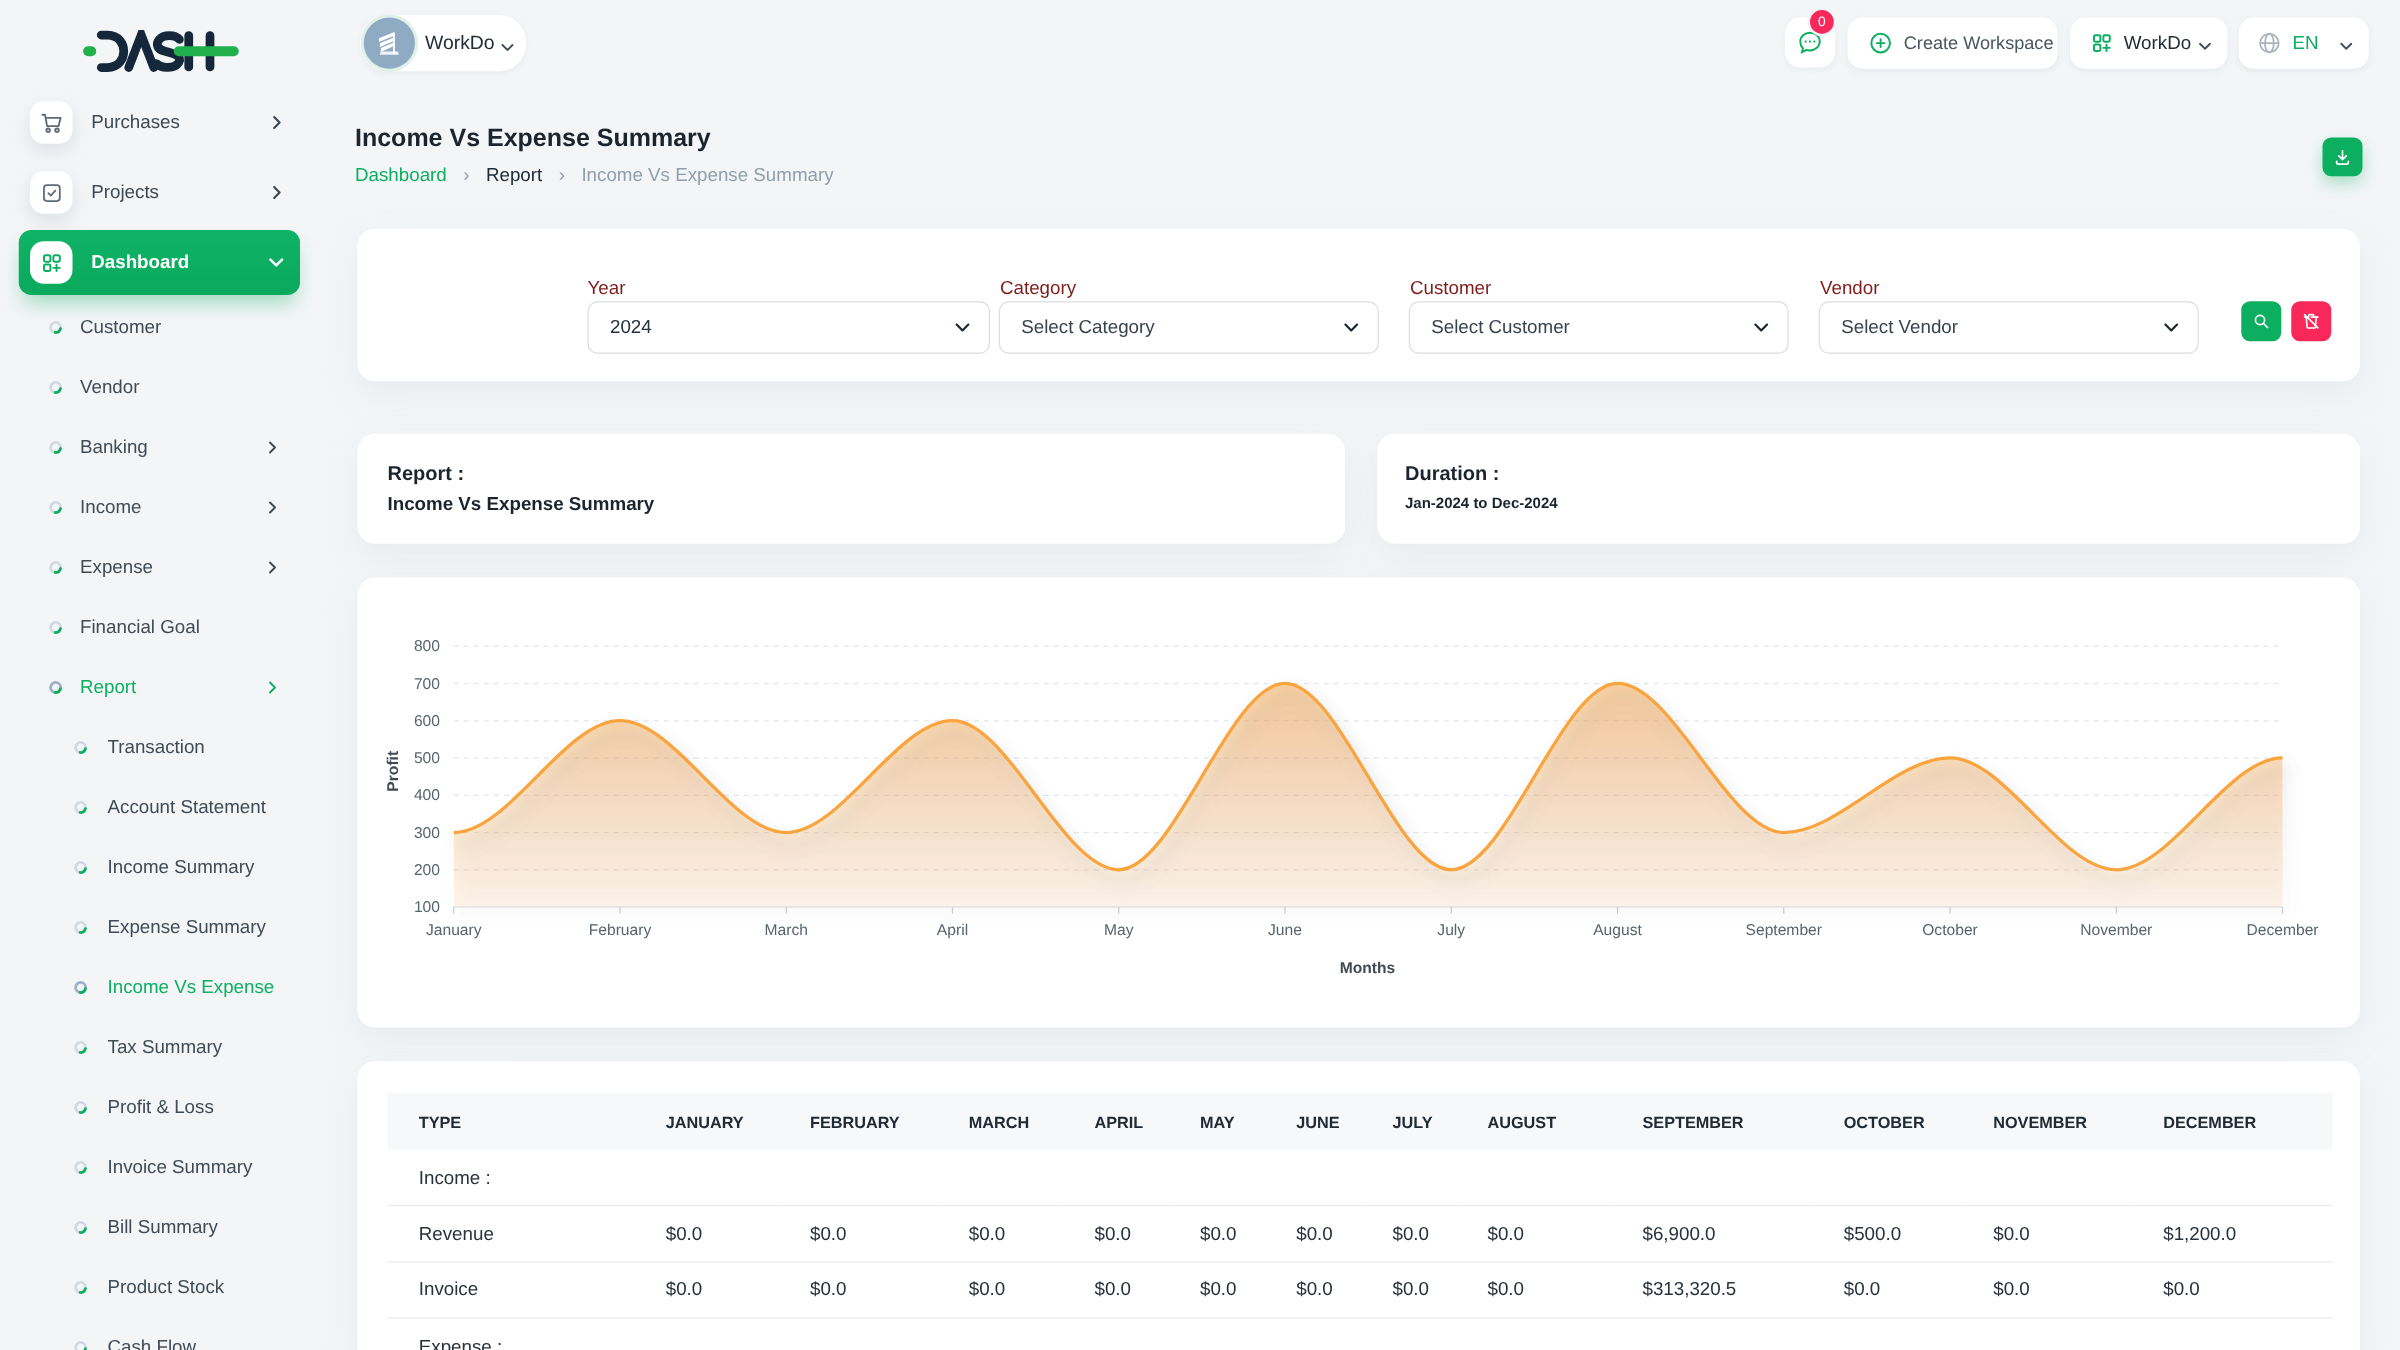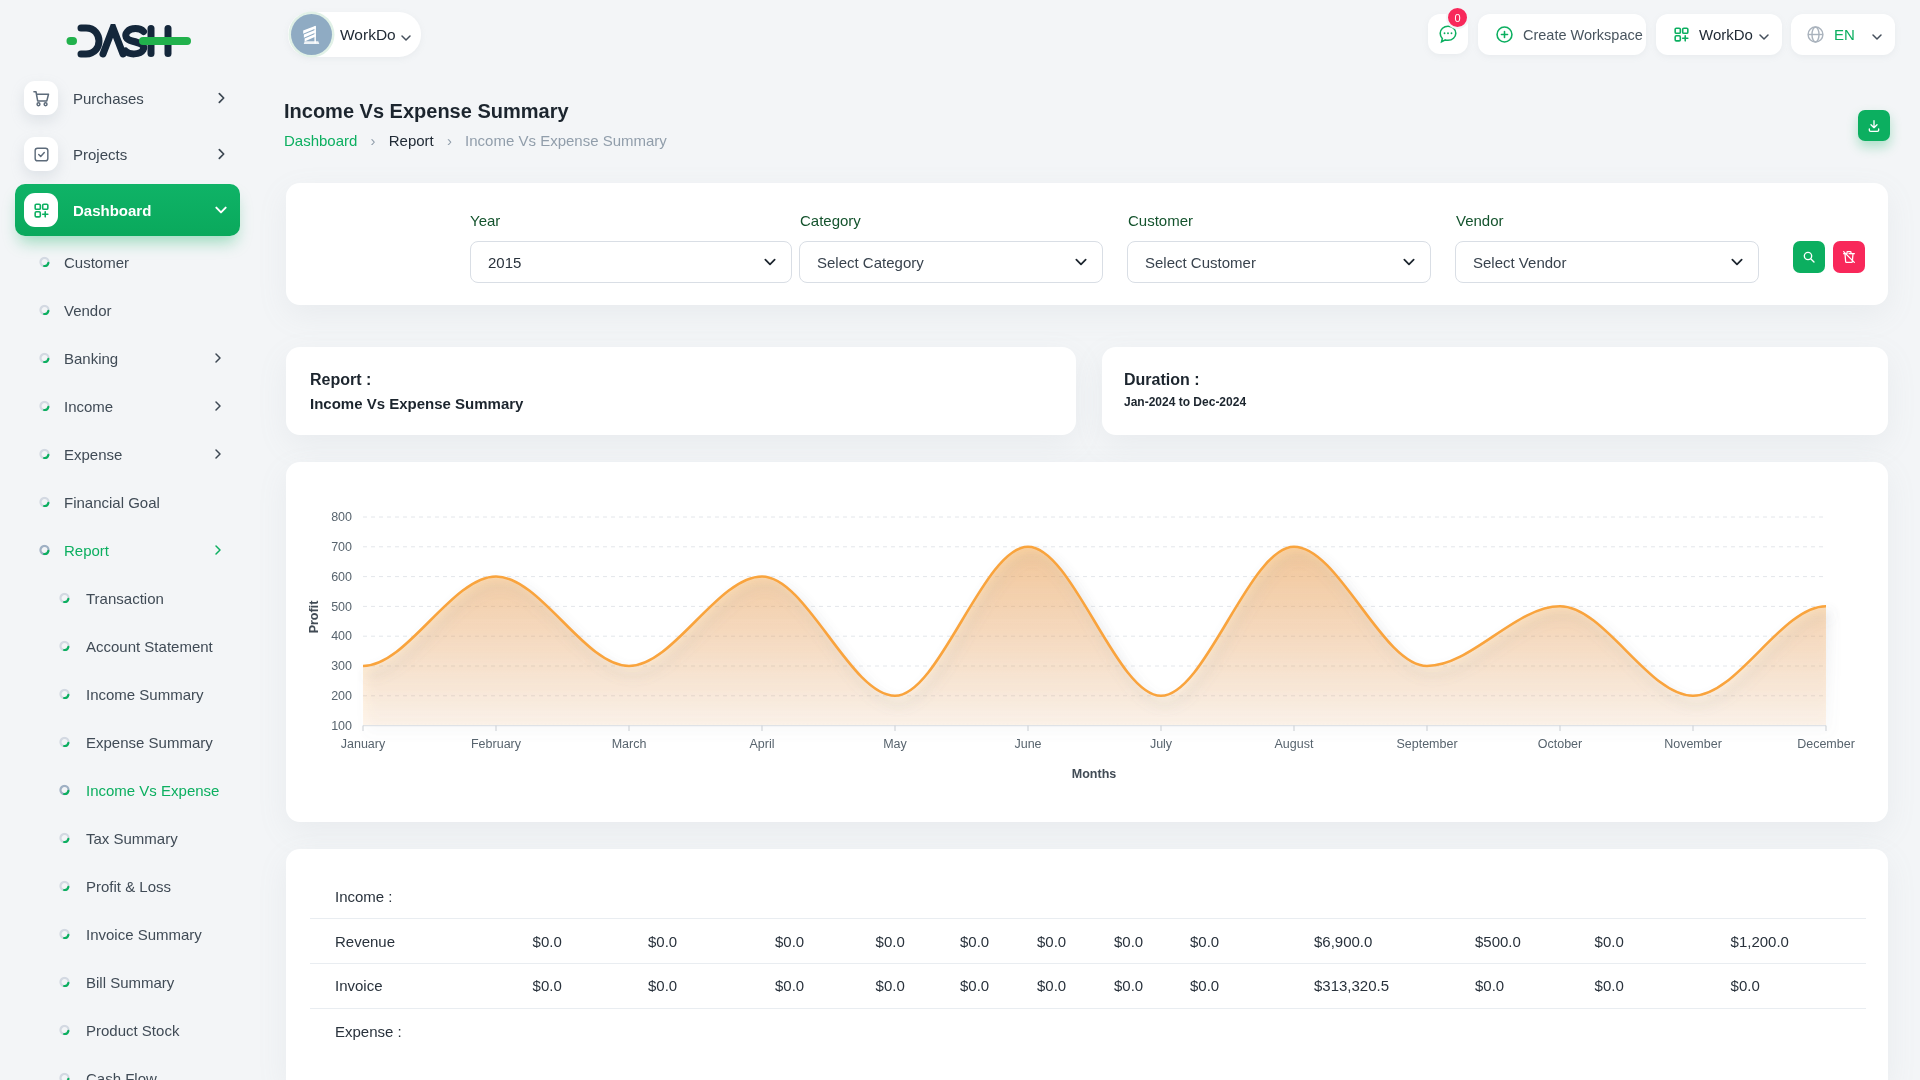--- a/index.html
+++ b/index.html
@@ -16,21 +16,21 @@
 .active-green .navlabel { color:#fff; font-weight:bold; }
 .sub { position:absolute; font-size:15px; color:#404b56; }
 .sub .txt { position:absolute; left:64px; top:50%; transform:translateY(-50%); white-space:nowrap; }
 .sub .blt { position:absolute; left:39px; top:50%; transform:translateY(-50%); }
 .sub2 .txt { left:86px; }
 .sub2 .blt { left:59px; }
 .green { color:#0caf60 !important; }
 
 .pill { position:absolute; background:#fff; border-radius:14px; box-shadow:0 2px 6px rgba(145,158,171,0.10); display:flex; align-items:center; }
 
-.flabel { position:absolute; font-size:15px; color:#14532d; }
+.flabel { position:absolute; font-size:15px; color:#7f1d1d;margin-top:10px; }
 .fselect { position:absolute; height:42px; background:#fff; border:1px solid #d9dee5; border-radius:8px; font-size:15px; color:#39434e; }
 .fselect .t { position:absolute; left:17px; top:50%; transform:translateY(-50%); }
 .fselect svg { position:absolute; right:14px; top:50%; transform:translateY(-50%); }
 .sqbtn { position:absolute; width:32px; height:32px; border-radius:7px; display:flex; align-items:center; justify-content:center; }
 
 table { border-collapse:collapse; table-layout:fixed; }
 th { font-size:13px; font-weight:bold; color:#212b36; text-align:left; padding:0 0 0 25px; }
 td { font-size:15px; color:#29323c; text-align:left; padding:0 0 0 25px; }
 tr.hdr { height:46px; background:#f6f8fa; }
 tr.r { height:44.8px; border-bottom:1px solid #e9edf1; }
@@ -311,21 +311,21 @@
       <path d="M5,16.5 L5,18.5 C5,19.6 5.9,20 7,20 L17,20 C18.1,20 19,19.6 19,18.5 L19,16.5"></path>
     </svg>
 </div>
 
 <div class="card" style="left:286px; top:183px; width:1602px; height:122px;"></div>
 <div class="flabel" style="left:470px; top:212px;">Year</div>
 <div class="flabel" style="left:800px; top:212px;">Category</div>
 <div class="flabel" style="left:1128px; top:212px;">Customer</div>
 <div class="flabel" style="left:1456px; top:212px;">Vendor</div>
 <div class="fselect" style="left:470px; top:241px; width:322px;">
-    <span class="t" style="color:#29323c;">2015</span>
+    <span class="t" style="color:#29323c;">2024</span>
     <svg width="14" height="14" viewBox="0 0 12 12" fill="none" stroke="#1c252e" stroke-width="1.5" stroke-linecap="round" stroke-linejoin="round">
       <path d="M2,4 L6,8 L10,4"></path>
     </svg>
   </div>
 <div class="fselect" style="left:799px; top:241px; width:304px;">
     <span class="t">Select Category</span>
     <svg width="14" height="14" viewBox="0 0 12 12" fill="none" stroke="#1c252e" stroke-width="1.5" stroke-linecap="round" stroke-linejoin="round">
       <path d="M2,4 L6,8 L10,4"></path>
     </svg>
   </div>
@@ -446,20 +446,35 @@
         <col style="width:77px">
         <col style="width:77px">
         <col style="width:76px">
     <col style="width:124px">
         <col style="width:161px">
         <col style="width:119.6px">
         <col style="width:136px">
         <col style="width:160.4px">
   </colgroup>
   <tbody>
+        <tr class="hdr">
+          <th>TYPE</th>
+          <th>JANUARY</th>
+          <th>FEBRUARY</th>
+          <th>MARCH</th>
+          <th>APRIL</th>
+          <th>MAY</th>
+          <th>JUNE</th>
+          <th>JULY</th>
+          <th>AUGUST</th>
+          <th>SEPTEMBER</th>
+          <th>OCTOBER</th>
+          <th>NOVEMBER</th>
+          <th>DECEMBER</th>
+        </tr>
   <tr class="r">
           <td>Income :</td>
           <td></td>
           <td></td>
           <td></td>
           <td></td>
           <td></td>
           <td></td>
           <td></td>
           <td></td>

